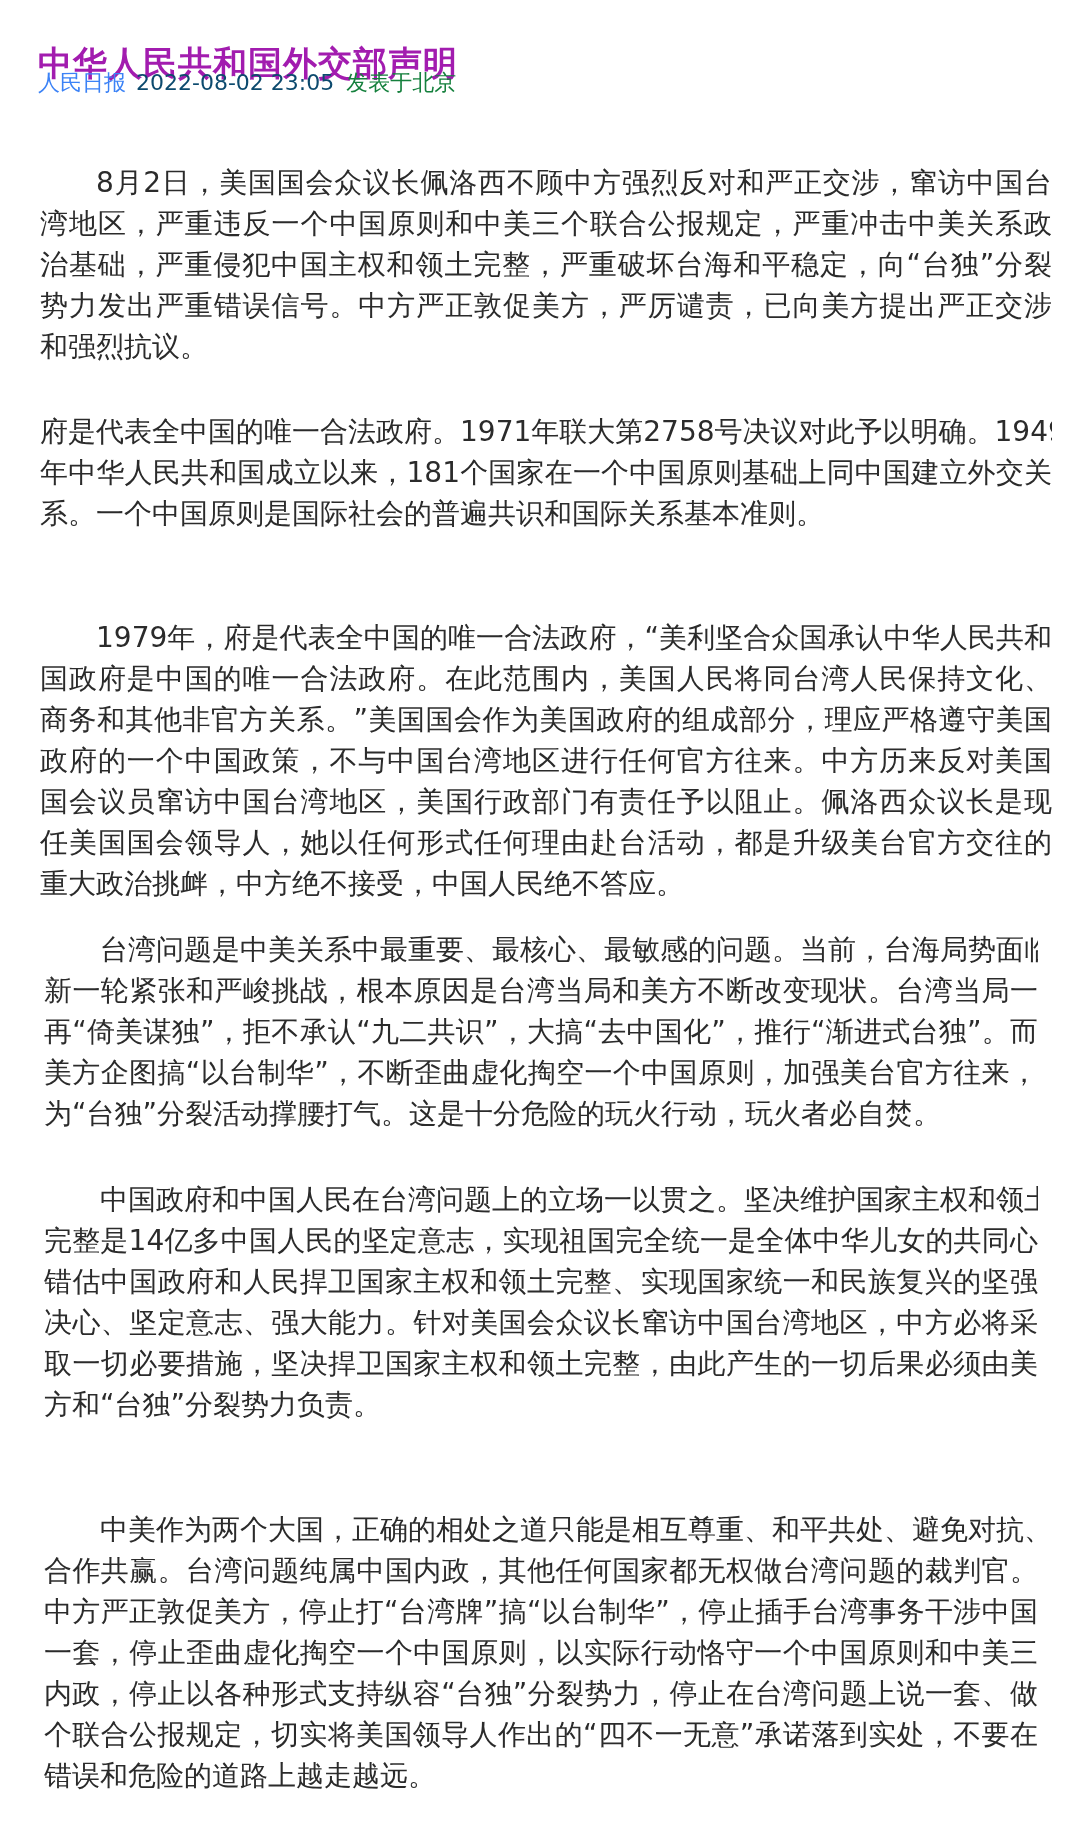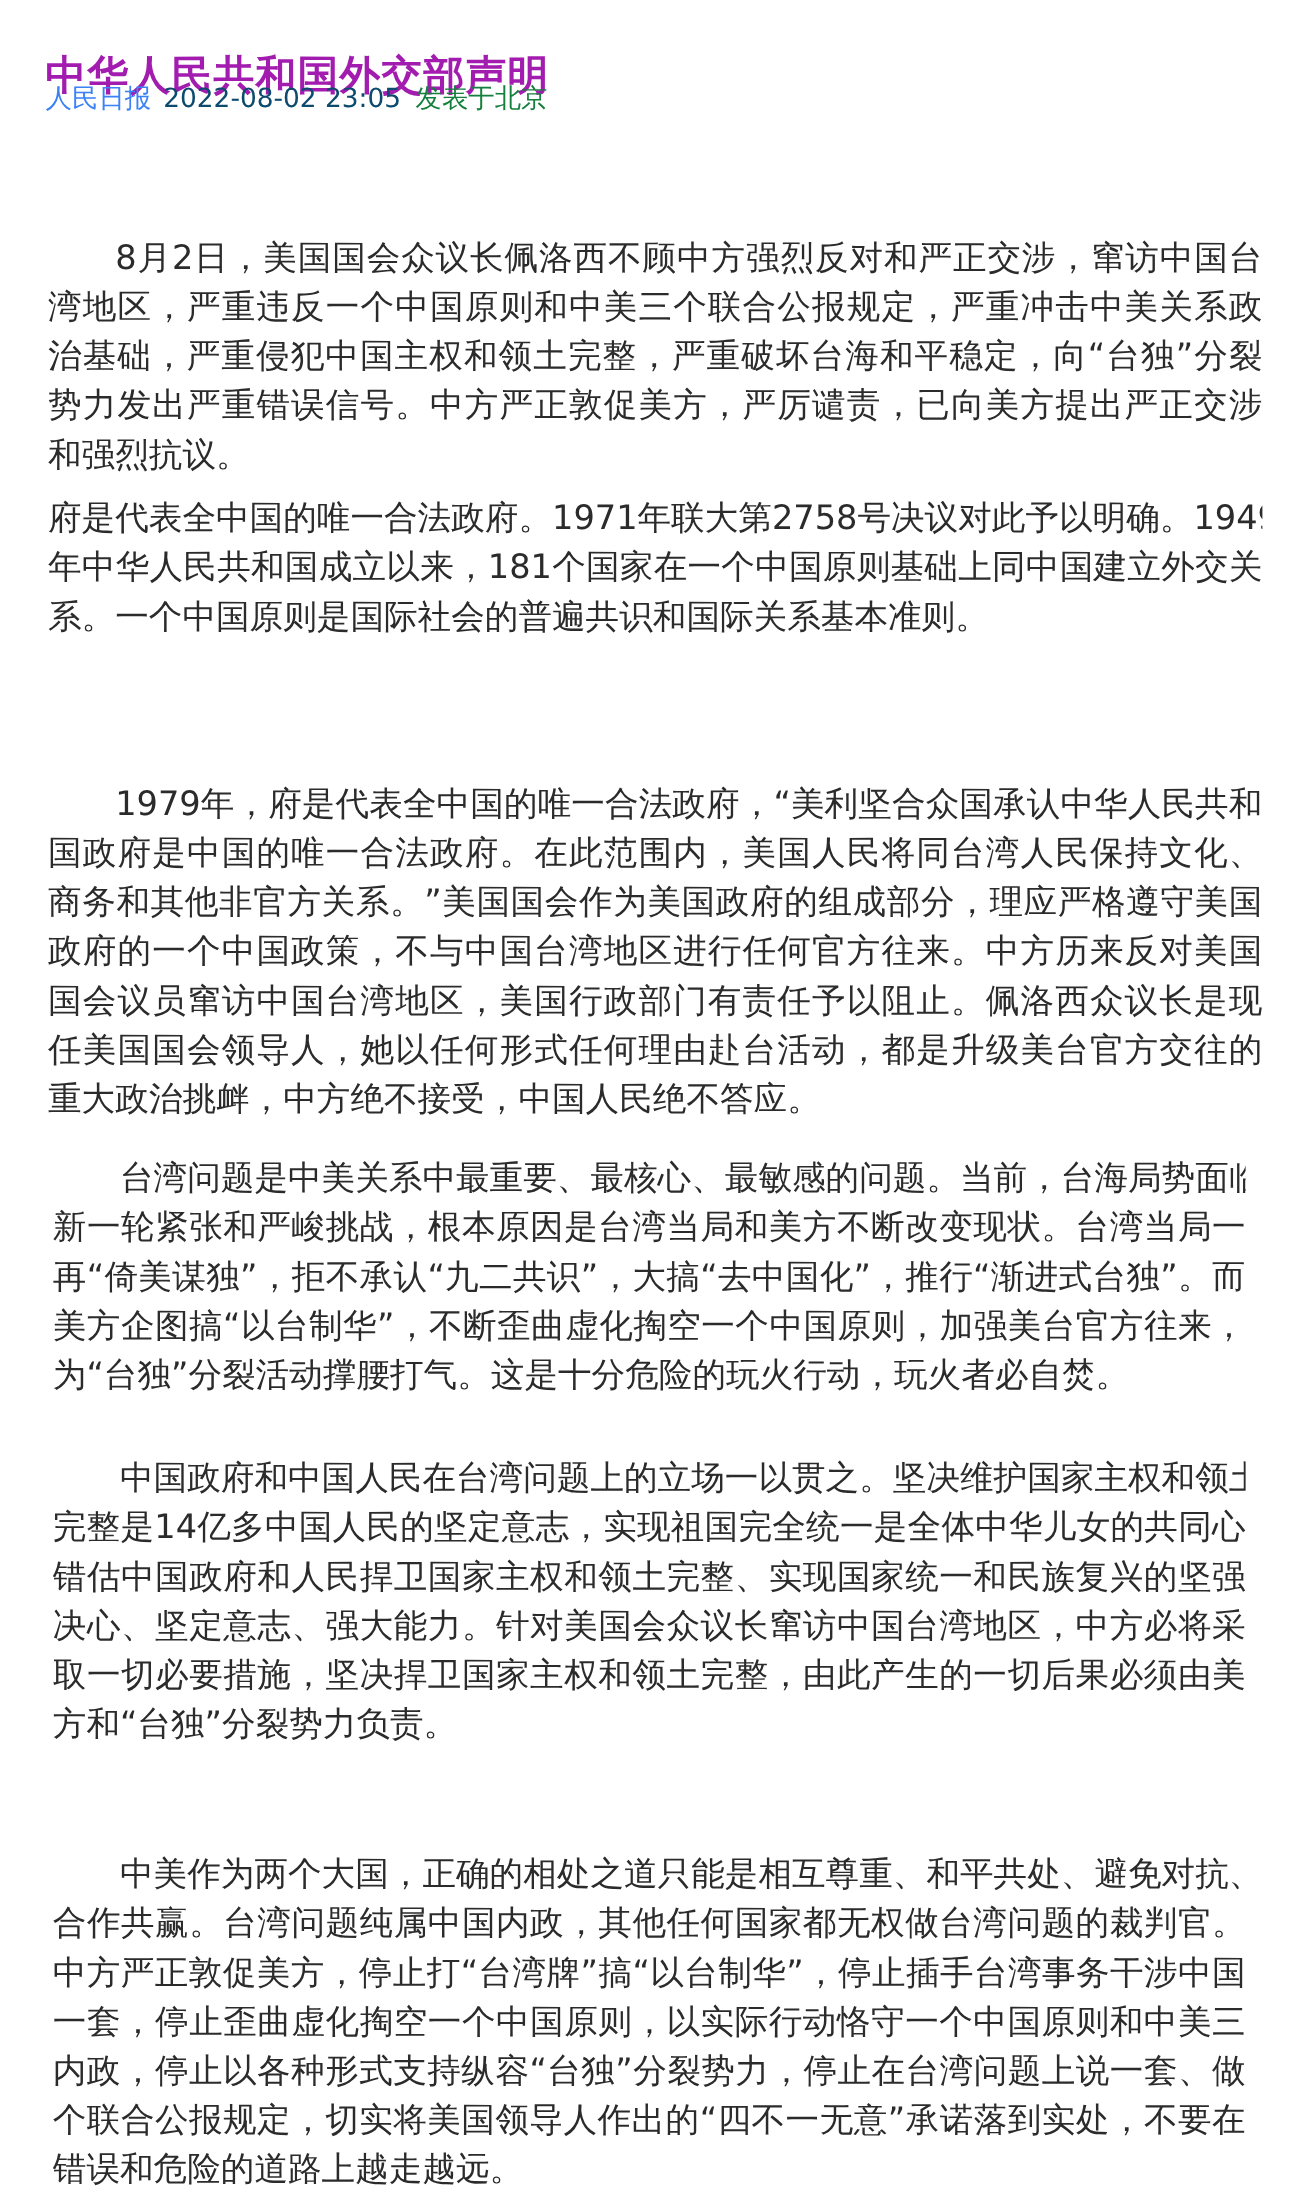--- a/index.html
+++ b/index.html
@@ -21,21 +21,21 @@
   .byline .date { color: #0c4a6e; margin-right: 12px; }
   .byline .loc { color: #15803d; }
   .para { position: absolute; }
   .para.upper { left: 40px; width: 1012px; }
   .para.lower { left: 44px; width: 994px; }
   .line {
     display: block; height: 41px; line-height: 41px;
     font-size: 28px; white-space: nowrap; overflow: hidden;
     text-align: justify; text-align-last: justify;
   }
-  .line.first { padding-left: 56px; margin-top: 32px; }
+  .line.first { padding-left: 56px; }
   .line.last { text-align-last: left; }
 </style>
 </head>
 <body>
 
 <h1 class="title">中华人民共和国外交部声明</h1>
 
 <div class="byline">
   <span class="source">人民日报</span><span class="date">2022-08-02 23:05</span><span class="loc">发表于北京</span>
 </div>

